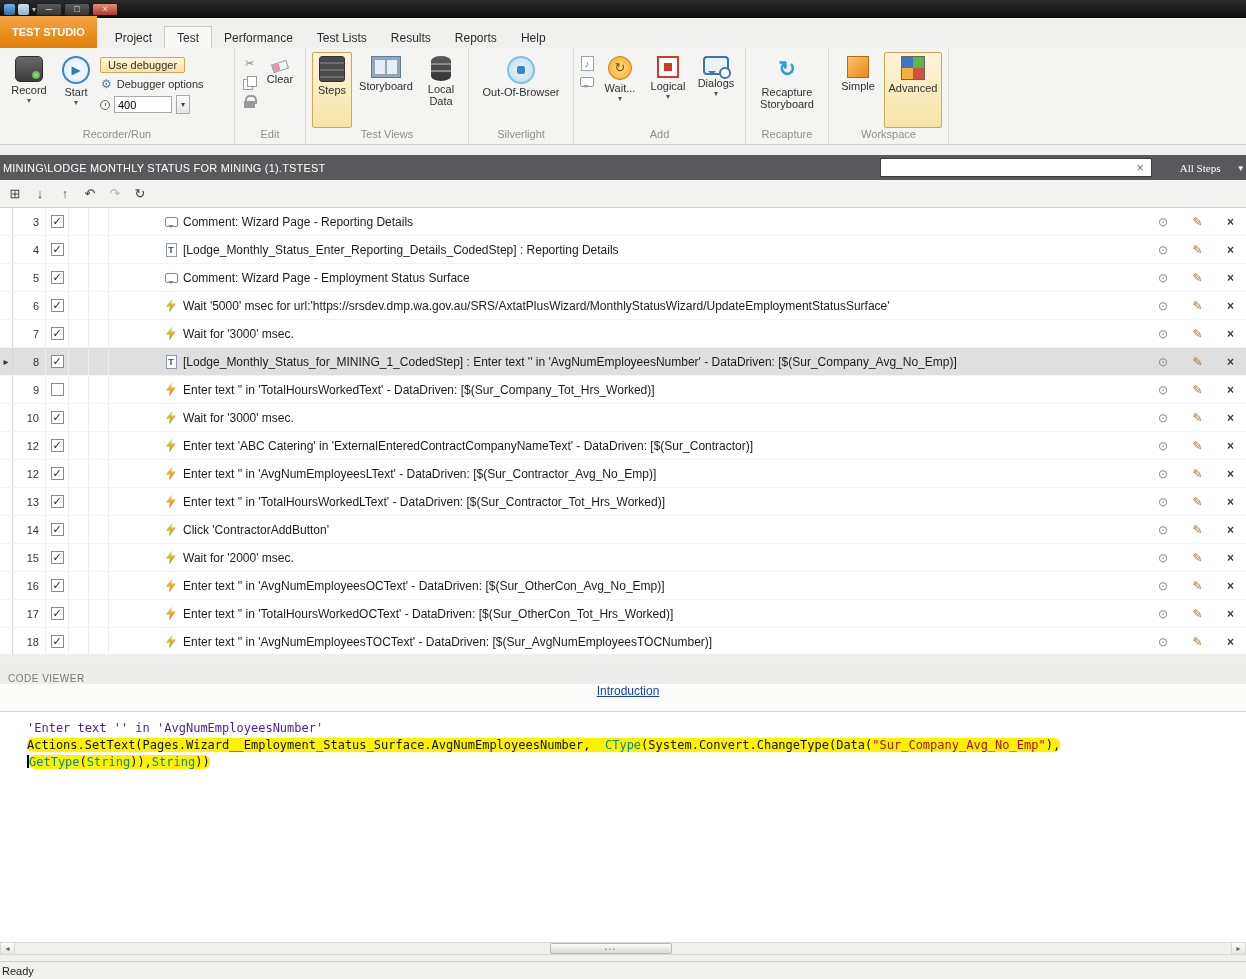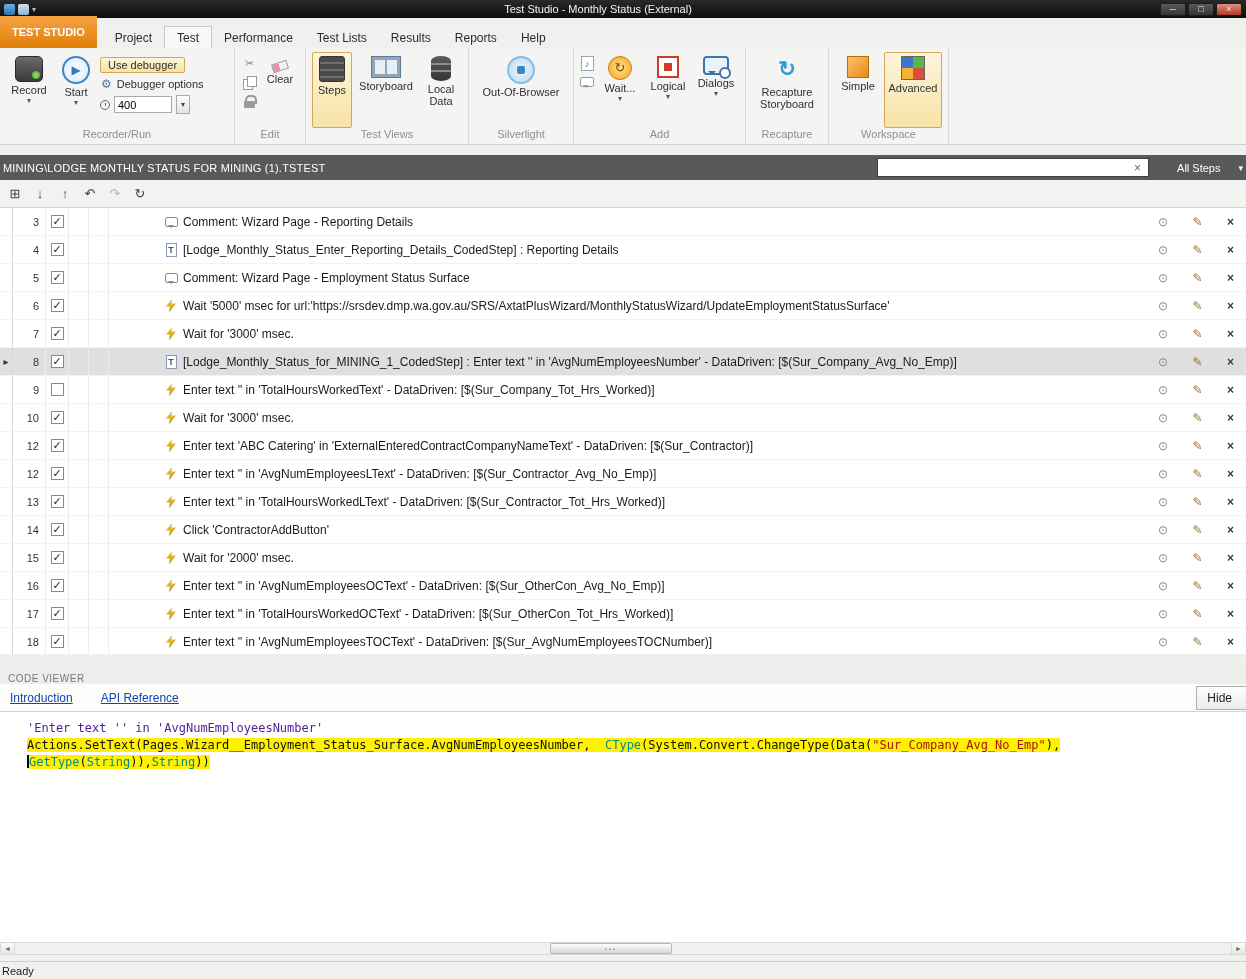--- a/index.html
+++ b/index.html
@@ -75,21 +75,21 @@
   .eraser { width:16px; height:9px; background:linear-gradient(90deg,#e98fb1 45%,#f2f2f2 45%); border:1px solid #9a9a9a; transform:rotate(-18deg); margin-top:6px; }
   .note-ic { width:13px; height:15px; background:#fff; border:1px solid #8fa6bd; color:#3e74a8; font-size:9px; line-height:14px; text-align:center; }
   .quote-ic { width:14px; height:10px; border:1px solid #9a9a9a; border-radius:2px; background:#fff; position:relative; margin-top:2px; }
   .quote-ic::after { content:''; position:absolute; left:2px; bottom:-5px; border:3px solid transparent; border-top-color:#9a9a9a; }
   
   .pathbar { position:absolute; top:155px; left:0; right:0; height:25px; background:#59595B; color:#fff; display:flex; align-items:center; font-size:11px; }
   .path-text { margin-left:3px; letter-spacing:.2px; flex:1; white-space:nowrap; overflow:hidden; }
   .searchbox { width:272px; height:19px; background:#fff; border:1px solid #3e3e40; display:flex; align-items:center; margin-right:28px; }
   .searchbox input { flex:1; border:none; outline:none; font-size:11px; padding:0 4px; min-width:0; font-family:"Liberation Sans",sans-serif; }
   .clear-x { color:#666; padding:0 7px; font-size:12px; }
-  .filter { font-size:11px; margin-right:18px; }
+  .filter { font-size:11px; margin-right:18px;font-family:Liberation Serif, serif; }
   .filter-dd { font-size:9px; margin-right:3px; }
   
   .steps-toolbar { position:absolute; top:180px; left:0; right:0; height:28px; background:#F2F2F0; border-bottom:1px solid #D5D5D3; display:flex; align-items:center; padding-left:4px; gap:3px; }
   .tbtn { width:22px; height:22px; text-align:center; line-height:22px; font-size:13px; color:#444; }
   .tbtn.disabled { color:#B5B5B3; }
   
   .steps-grid { position:absolute; top:208px; left:0; right:0; height:446px; background:#fff; overflow:hidden; }
   .step-row { height:28px; display:flex; align-items:center; border-bottom:1px solid #F3F3F1; }
   .step-row.selected { background:#DFDFDF; }
   .cell { align-self:stretch; display:flex; align-items:center; }
@@ -110,26 +110,26 @@
   .step-icon { display:inline-block; position:relative; }
   .icon-comment { width:13px; height:10px; border:1px solid #8a8a8a; border-radius:2px; background:#fff; }
   .icon-comment::after { content:''; position:absolute; left:2px; bottom:-5px; border:3px solid transparent; border-top-color:#8a8a8a; }
   .icon-coded { width:11px; height:14px; background:#fff; border:1px solid #8a9ab0; }
   .icon-coded::after { content:'T'; position:absolute; inset:0; font-size:9px; font-weight:bold; color:#35598c; text-align:center; line-height:13px; }
   .icon-action { width:10px; height:14px; background:linear-gradient(#f7cf4a,#b98c10); clip-path:polygon(62% 0, 0 58%, 38% 58%, 30% 100%, 100% 36%, 55% 36%); }
   
   .splitter { position:absolute; top:654px; left:0; right:0; height:8px; background:#EFEFED; text-align:center; }
   .grip { font-size:6px; color:#777; letter-spacing:3px; line-height:8px; }
   .cv-header { position:absolute; top:662px; left:0; right:0; height:22px; background:#EDEDEB; font-size:10px; color:#777; letter-spacing:.5px; display:flex; align-items:flex-end; padding-left:8px; }
-  .cv-links { position:absolute; top:684px; left:0; right:0; height:28px; background:#FCFCFA; border-bottom:1px solid #D5D5D3; display:flex; align-items:center; padding-left:10px; gap:28px; }
+  .cv-links { position:absolute; top:684px; left:0; right:0; height:28px; background:#FCFCFA; border-bottom:1px solid #D5D5D3; display:flex; align-items:center; padding-left:10px; gap:28px;flex-direction:column; }
   .cv-link { color:#1442B8; font-size:12px; text-decoration:underline; }
   .hide-btn { margin-left:auto; border:1px solid #B0B0AE; border-right:none; background:linear-gradient(#FDFDFD,#ECECEA); padding:4px 14px 4px 10px; font-size:12px; color:#222; }
   .code-area { position:absolute; top:712px; left:0; right:0; height:230px; background:#fff; padding:8px 0 0 27px; font-family:"DejaVu Sans Mono", monospace; font-size:12px; line-height:17px; }
   .code-line { white-space:pre; }
-  .hl { background:#FFF100; }
+  .hl { background:#FFF100;border-radius:6px; }
   .seg-comment { color:#4c1d95; }
   .seg-plain { color:#111; }
   .seg-keyword { color:#008B8B; }
   .seg-string { color:#A31515; }
   .caret { display:inline-block; width:2px; height:13px; background:#000; vertical-align:-2px; }
   
   .hscroll { position:absolute; top:942px; left:0; right:0; height:13px; background:#F0F0EE; border:1px solid #D8D8D6; display:flex; align-items:stretch; }
   .sb-arrow { width:14px; font-size:7px; color:#666; text-align:center; line-height:11px; background:linear-gradient(#FBFBFB,#E6E6E4); border-right:1px solid #D8D8D6; }
   .sb-arrow.right { border-right:none; border-left:1px solid #D8D8D6; }
   .sb-track { flex:1; position:relative; }
@@ -138,21 +138,20 @@
 </style>
 </head>
 <body>
 
 <div class="titlebar">
   <div class="qat">
     <span class="app-ic"></span>
     <span class="doc-ic"></span>
     <span class="qdd">▾</span>
   </div>
-  <div class="title">Test Studio - Monthly Status (External)</div>
   <div class="winbtns">
     <span class="winbtn">─</span>
     <span class="winbtn">□</span>
     <span class="winbtn close">×</span>
   </div>
 </div>
 
 <div class="menubar">
   <div class="app-tab">TEST STUDIO</div>
   <div id="menu-tabs" style="display:flex; align-items:flex-end;">

